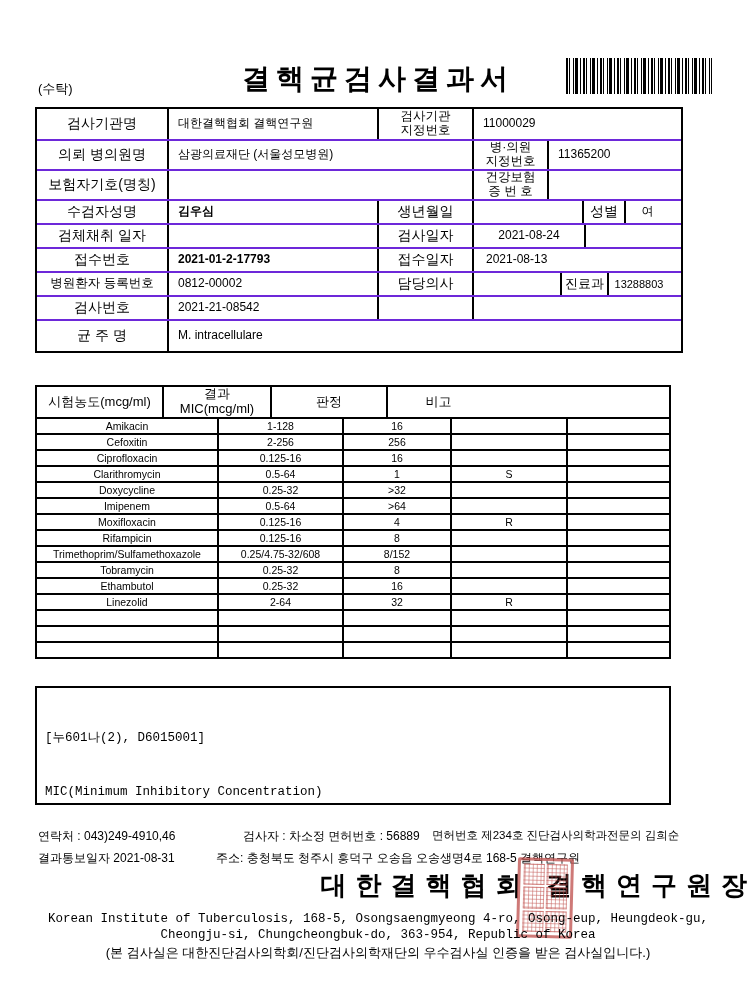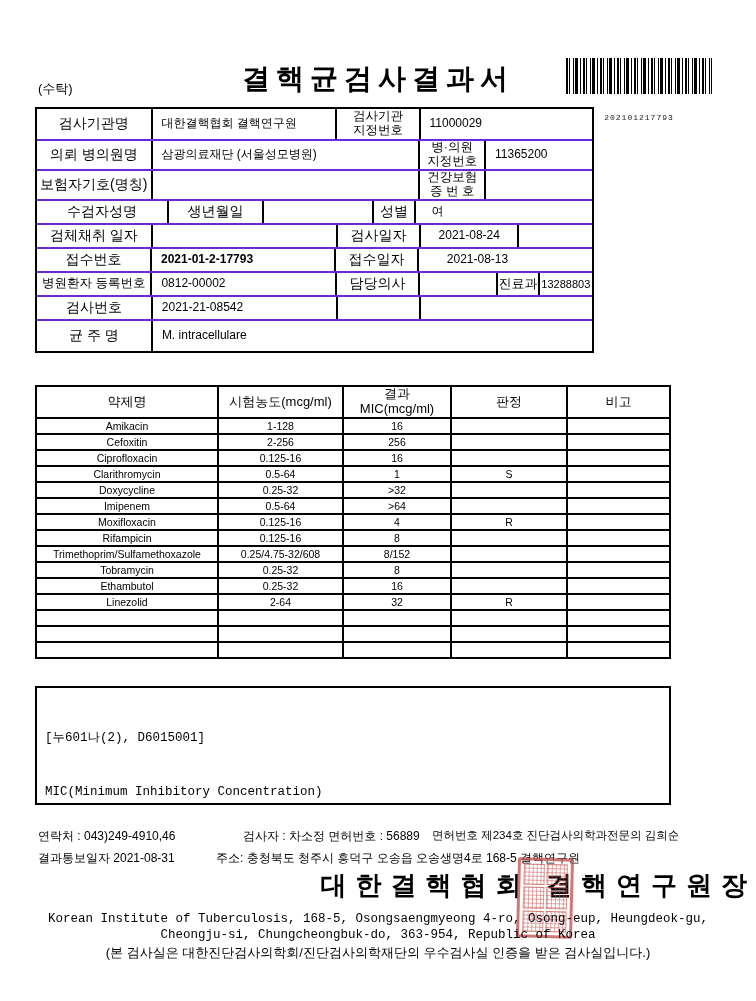--- a/index.html
+++ b/index.html
@@ -19,21 +19,21 @@
   .barcode-wrap { position:absolute; left:566px; top:58px; width:146px; }
   .barcode {
     height:36px; width:146px;
     background:
       repeating-linear-gradient(90deg,#000 0 2px,#fff 2px 3px,#000 3px 4px,#fff 4px 7px,#000 7px 8px,#fff 8px 9px,#000 9px 12px,#fff 12px 14px,#000 14px 15px,#fff 15px 17px);
   }
   .barcode-num { font-size:8px; text-align:center; letter-spacing:1px; color:#222; margin-top:19px;
     font-family:"Liberation Mono","DejaVu Sans Mono",monospace; }
 
   
-  .itable { position:absolute; left:35px; top:107px; width:559px; border:2px solid #000; background:#fff; }
+  .itable { position:absolute; left:35px; top:107px; width:648px; border:2px solid #000; background:#fff; }
   .irow { display:flex; border-top:2px solid #6d28d9; }
   .irow:first-child { border-top:none; }
   .icell {
     border-left:2px solid #000; display:flex; align-items:center; justify-content:center;
     text-align:center; font-size:12px; line-height:1.1; overflow:hidden;
   }
   .icell:first-child { border-left:none; }
   .icell.lbl { font-size:14px; }
   .icell.lbl2 { font-size:12.5px; white-space:pre-line; }
   .icell.val { justify-content:flex-start; padding-left:9px; text-align:left; }
@@ -120,37 +120,38 @@
     </div>
     <div class="irow h30">
       <div class="icell lbl" style="width:130px">보험자기호(명칭)</div>
       <div class="icell val" style="width:305px"></div>
       <div class="icell lbl2" style="width:75px">건강보험
 증 번 호</div>
       <div class="icell val" style="width:122px"></div>
     </div>
     <div class="irow h24">
       <div class="icell lbl" style="width:130px">수검자성명</div>
+      <div class="icell val bold" style="width:210px">김우심</div>
       <div class="icell lbl" style="width:95px">생년월일</div>
       <div class="icell val" style="width:110px"></div>
       <div class="icell lbl" style="width:42px">성별</div>
       <div class="icell valc" style="width:45px">여</div>
     </div>
     <div class="irow h24">
       <div class="icell lbl" style="width:130px">검체채취 일자</div>
       <div class="icell val" style="width:210px"></div>
       <div class="icell lbl" style="width:95px">검사일자</div>
       <div class="icell valc" style="width:112px">2021-08-24</div>
       <div class="icell" style="width:85px"></div>
     </div>
     <div class="irow h24">
       <div class="icell lbl" style="width:130px">접수번호</div>
       <div class="icell val bold" style="width:210px">2021-01-2-17793</div>
       <div class="icell lbl" style="width:95px">접수일자</div>
-      <div class="icell val" style="width:197px;padding-left:28px">2021-08-13</div>
+      <div class="icell val" style="width:197px;padding-left:12px">2021-08-13</div>
     </div>
     <div class="irow h24">
       <div class="icell lbl" style="width:130px;font-size:12.5px">병원환자 등록번호</div>
       <div class="icell val" style="width:210px">0812-00002</div>
       <div class="icell lbl" style="width:95px">담당의사</div>
       <div class="icell val" style="width:88px"></div>
       <div class="icell lbl" style="width:47px;font-size:13px">진료과</div>
       <div class="icell valc" style="width:62px;font-size:11px">13288803</div>
     </div>
     <div class="irow h24">
@@ -160,21 +161,20 @@
       <div class="icell" style="width:197px"></div>
     </div>
     <div class="irow h32">
       <div class="icell lbl" style="width:130px">균 주 명</div>
       <div class="icell val" style="width:502px">M. intracellulare</div>
     </div>
   </div>
 
   <div class="dtable">
     <div class="dhead">
-      <div class="dcell c-name">약제명</div>
       <div class="dcell c-range">시험농도(mcg/ml)</div>
       <div class="dcell c-mic">결과
 MIC(mcg/ml)</div>
       <div class="dcell c-judge">판정</div>
       <div class="dcell c-note">비고</div>
     </div>
     <div>
 
         <div class="drow">
           <div class="dcell c-name">Amikacin</div>

